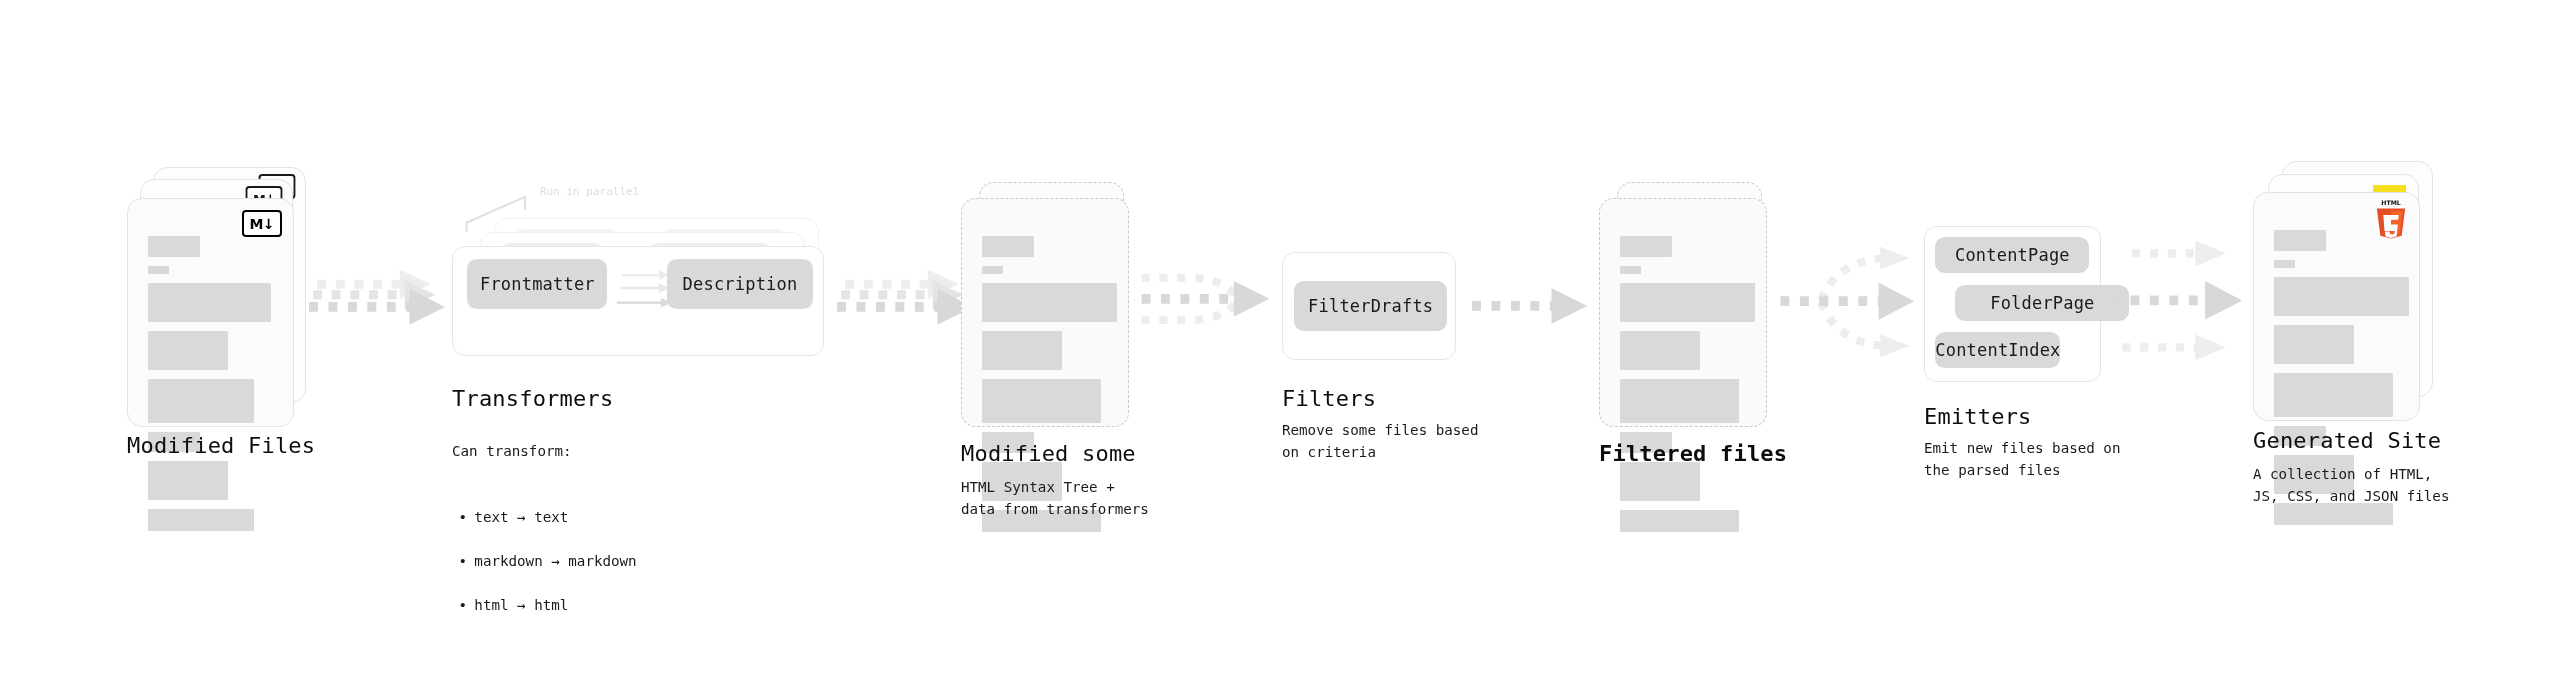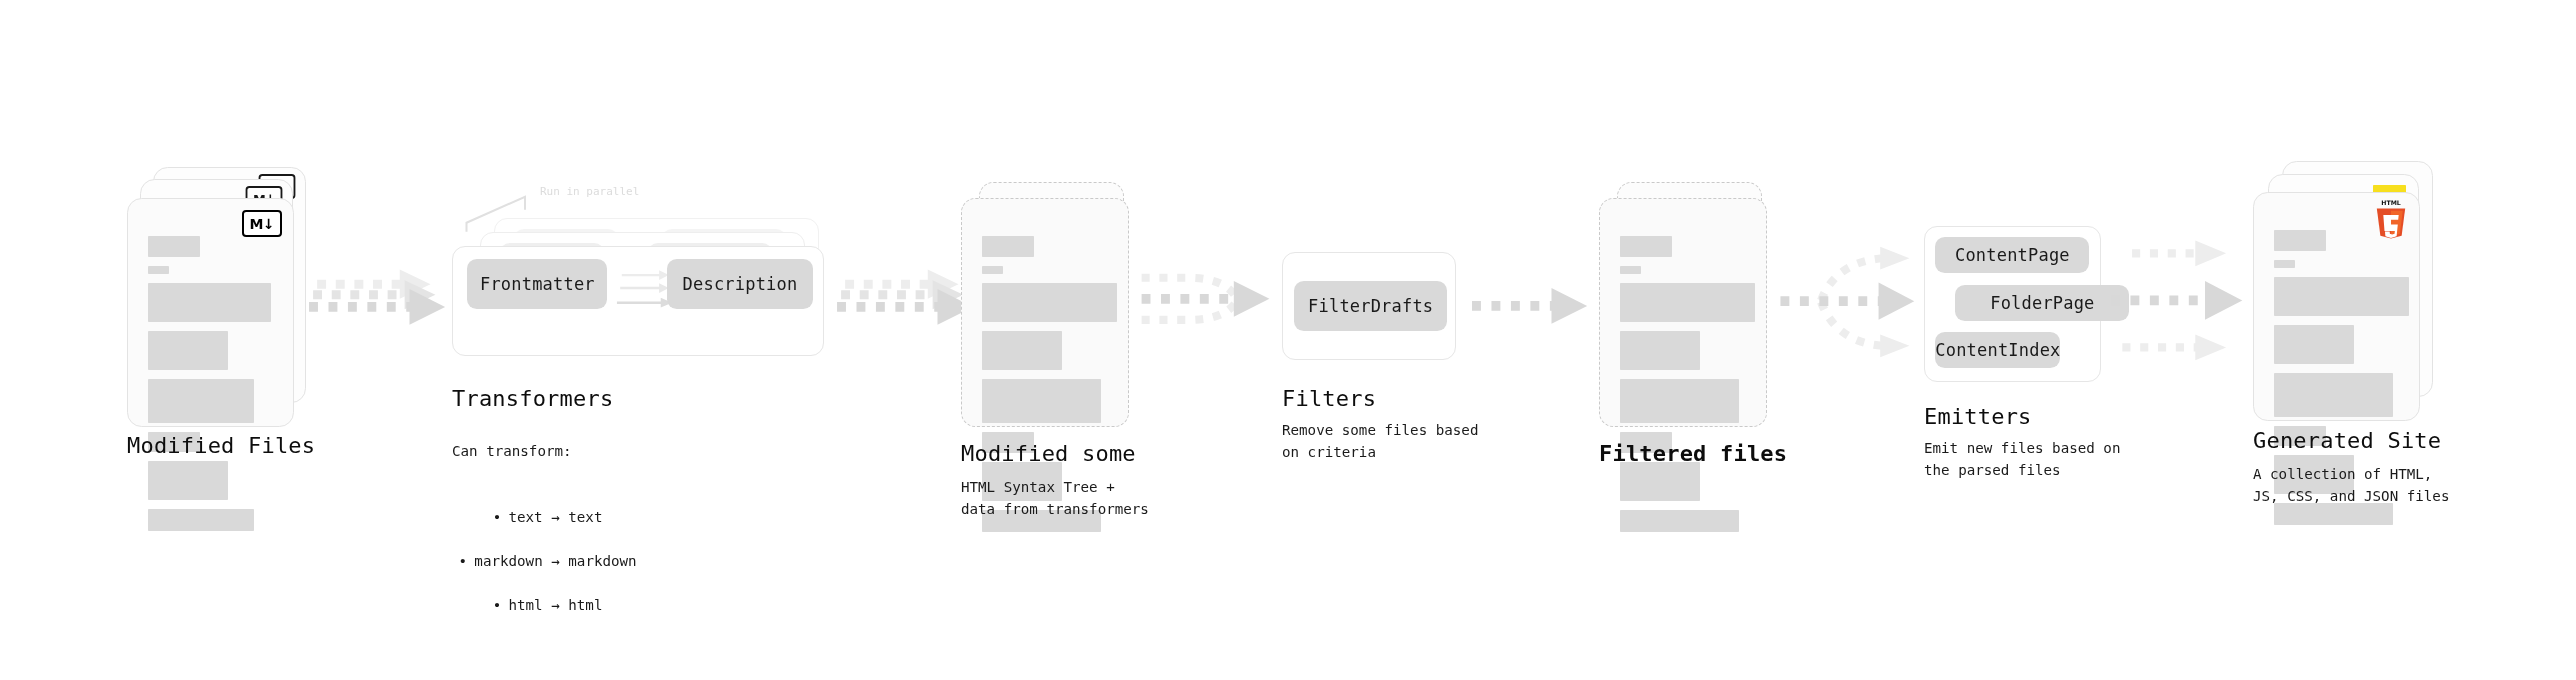--- a/index.html
+++ b/index.html
@@ -117,21 +117,21 @@
     white-space: nowrap;
     letter-spacing: 0.2px;
   }
   .col-sub {
     position: absolute;
     font-size: 14.2px;
     line-height: 1.55;
     color: #1a1a1a;
     white-space: pre-line;
   }
-  .col-sub .bullet-list { margin: 0; padding: 0; list-style: none; text-align: center; }
+  .col-sub .bullet-list { margin: 0; padding: 0; list-style: none; }
   .col-sub .bullet-list li { white-space: nowrap; }
   .col-sub .bullet-list li::before { content: "\2022"; margin-right: 7.3px; }
   .note-label {
     position: absolute;
     font-size: 11px;
     color: #dcdcdc;
     white-space: nowrap;
   }
   svg { display: block; overflow: visible; }
 </style>

